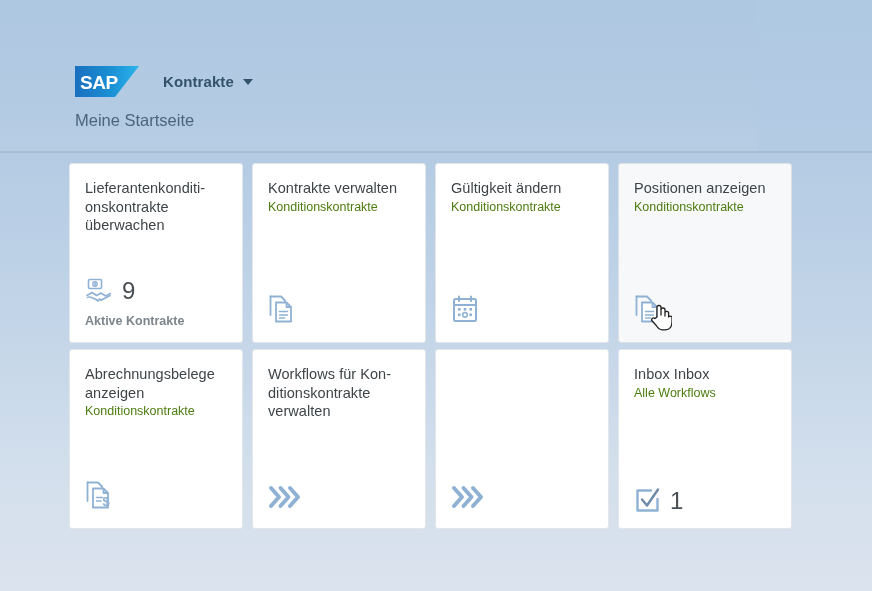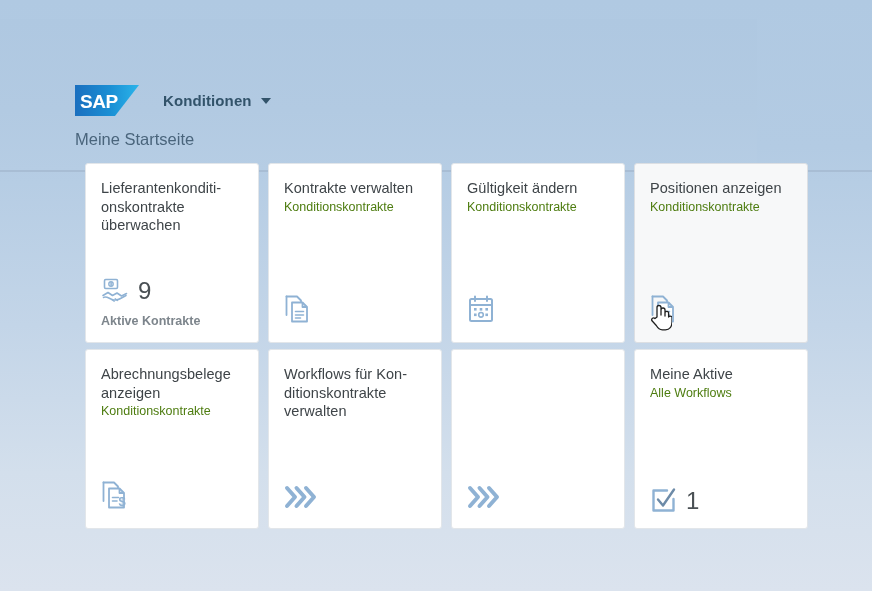--- a/index.html
+++ b/index.html
@@ -20,21 +20,20 @@
     background: linear-gradient(180deg, #b0c9e2 0%, #b3cbe3 25%, #c3d5e8 55%, #d3dfec 80%, #dbe3ee 100%);
   }
   
   .header {
     position: absolute;
     left: 0; top: 0;
     width: 757px;
     height: 152px;
     background: linear-gradient(180deg, #afc8e1 0%, #b2cae2 60%, #b6cde4 100%);
     box-sizing: border-box;
-    margin-top: 19px;
   }
   .header-divider {
     position: absolute;
     left: 0; top: 151px;
     width: 872px;
     height: 2px;
     background: #a8bdd4;
   }
   .header-top {
     position: absolute;
@@ -83,21 +82,21 @@
     cursor: pointer;
   }
   .tab + .tab { margin-left: 26px; }
   .tab.active {
     color: #34536b;
     border-bottom-color: #3a5f85;
   }
   
   .grid {
     position: absolute;
-    left: 85px; top: 163px;
+    left: 69px; top: 163px;
     display: grid;
     grid-template-columns: repeat(4, 174px);
     grid-template-rows: repeat(2, 180px);
     column-gap: 9px;
     row-gap: 6px;
   }
   .tile {
     position: relative;
     background: #ffffff;
     border: 1px solid #e2e6ea;
@@ -173,21 +172,21 @@
               <stop offset="55%" stop-color="#1a8fd4"></stop>
               <stop offset="100%" stop-color="#2bb4ea"></stop>
             </linearGradient>
           </defs>
           <polygon points="0,0 64,0 40,31 0,31" fill="url(#sapgrad)"></polygon>
           <text x="5" y="23" font-family="'Liberation Sans', sans-serif" font-size="19" font-weight="bold" fill="#ffffff" letter-spacing="-0.5">SAP</text>
         </svg>
       </span>
 
       <div class="shell-title">
-        <span>Konditionen</span>
+        <span>Kontrakte</span>
         <span class="caret"></span>
       </div>
     </div>
 
     <div class="tabs">
       <div class="tab">
         <span>Meine Startseite</span>
       </div>
     </div>
 
@@ -304,21 +303,21 @@
           <svg width="34" height="26" viewBox="0 0 34 26">
             <path d="M3 4 L11 13 L3 22" fill="none" stroke="#8fb2d4" stroke-width="4" stroke-linecap="round" stroke-linejoin="round"></path>
             <path d="M12.5 4 L20.5 13 L12.5 22" fill="none" stroke="#8fb2d4" stroke-width="4" stroke-linecap="round" stroke-linejoin="round"></path>
             <path d="M22 4 L30 13 L22 22" fill="none" stroke="#8fb2d4" stroke-width="4" stroke-linecap="round" stroke-linejoin="round"></path>
           </svg>
         </span>
       </div>
     </div>
 
     <div class="tile">
-      <div class="tile-title">Meine Aktive</div>
+      <div class="tile-title">Inbox Inbox</div>
       <div class="tile-sub">Alle Workflows</div>
       <div class="tile-footer">
         <div class="kpi-row">
           <span class="icon-wrap">
             <svg width="27" height="27" viewBox="0 0 27 27">
               <path d="M23.5 12 V23.5 H3.5 V3.5 H17" fill="none" stroke="#8fb2d4" stroke-width="2.4" stroke-linecap="round" stroke-linejoin="round"></path>
               <path d="M8 12.5 L13 18.5 L24 2.5" fill="none" stroke="#6d8ba8" stroke-width="2.4" stroke-linecap="round" stroke-linejoin="round"></path>
             </svg>
           </span>
           <span class="kpi-num">1</span>

